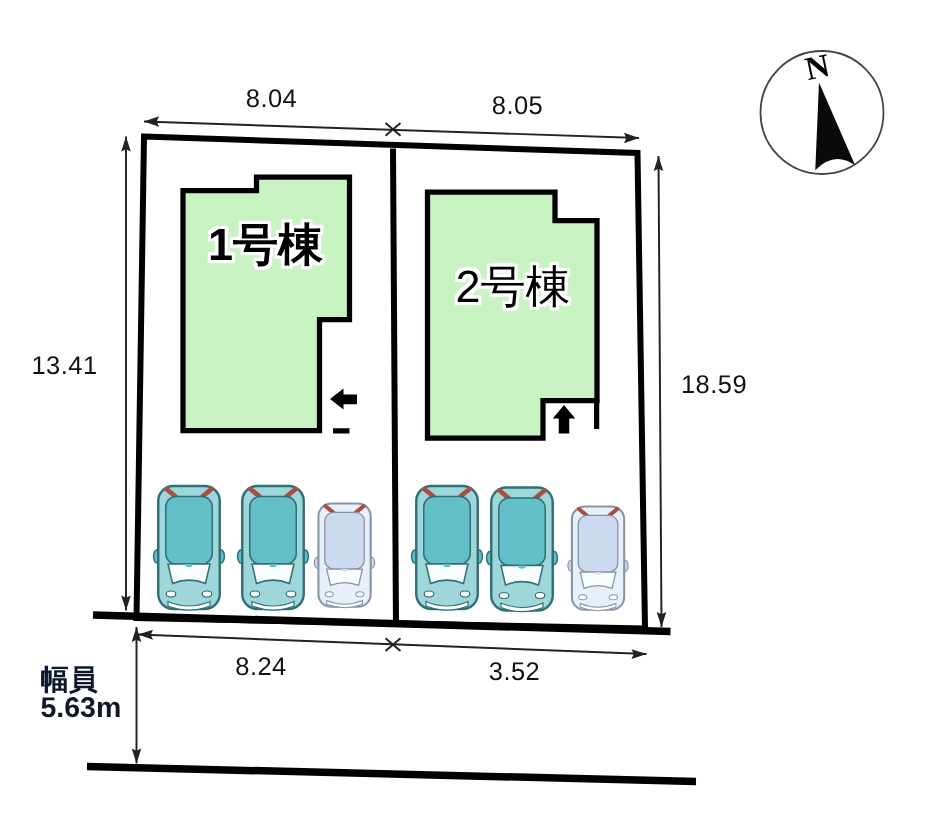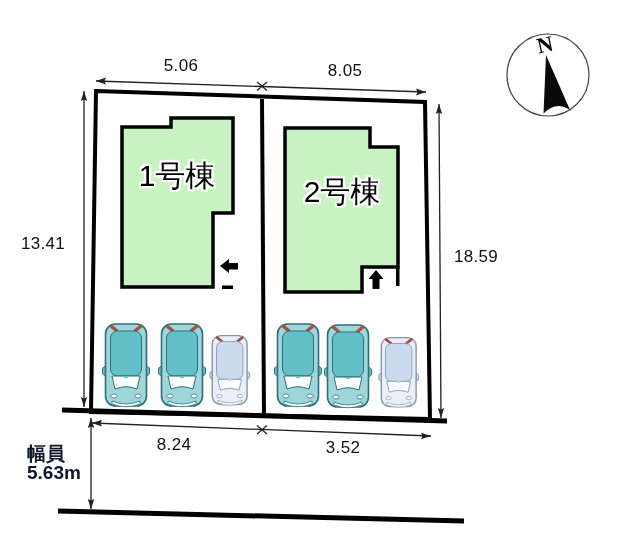--- a/index.html
+++ b/index.html
@@ -19,21 +19,21 @@
   .lbl-805{left:345px;top:71px;text-align:right;}
   .lbl-1568{left:43px;top:244px;}
   .lbl-1566{left:476px;top:257px;}
   .lbl-824{left:174px;top:445px;}
   .lbl-826{left:343px;top:448px;}
   .house-lbl{
     position:absolute;transform:translate(-50%,-50%);font-size:30px;color:#000;white-space:nowrap;
     text-shadow:-2px 0 0 #fff,2px 0 0 #fff,0 -2px 0 #fff,0 2px 0 #fff,
                 -2px -2px 0 #fff,2px 2px 0 #fff,-2px 2px 0 #fff,2px -2px 0 #fff,0 0 4px #fff;
   }
-  .house1-lbl{left:177px;top:176px;}
+  .house1-lbl{left:177px;top:164px;font-weight:bold;}
   .house2-lbl{left:342px;top:192px;}
   .road-lbl{
     position:absolute;left:27px;top:444px;font-size:19px;font-weight:bold;
     line-height:19px;white-space:nowrap;color:#0f172a;
   }
   .north-lbl{
     position:absolute;left:545px;top:45px;transform:translate(-50%,-50%) rotate(-12deg);
     font-family:"Liberation Serif",serif;font-weight:bold;font-size:22px;color:#000;
   }
 </style>
@@ -119,21 +119,21 @@
       <use href="#car-shape" class="car-teal" transform="translate(326,323)"></use>
       <use href="#car-shape" class="car-light" transform="translate(380,336) scale(0.85,0.84)"></use>
     </g>
 
     <g>
       <circle cx="548" cy="75" r="41" fill="#fff" stroke="#444" stroke-width="1.2"></circle>
       <path fill="#0a0a0a" d="M546,55 L543.5,113.5 Q556,100.5 570,110 Z"></path>
     </g>
   </svg>
 
-  <div class="lbl lbl-804">5.06</div>
+  <div class="lbl lbl-804">8.04</div>
   <div class="lbl lbl-805">8.05</div>
   <div class="lbl lbl-1568">13.41</div>
   <div class="lbl lbl-1566">18.59</div>
   <div class="lbl lbl-824">8.24</div>
   <div class="lbl lbl-826">3.52</div>
 
   <div class="house-lbl house1-lbl">1号棟</div>
   <div class="house-lbl house2-lbl">2号棟</div>
 
   <div class="road-lbl">

